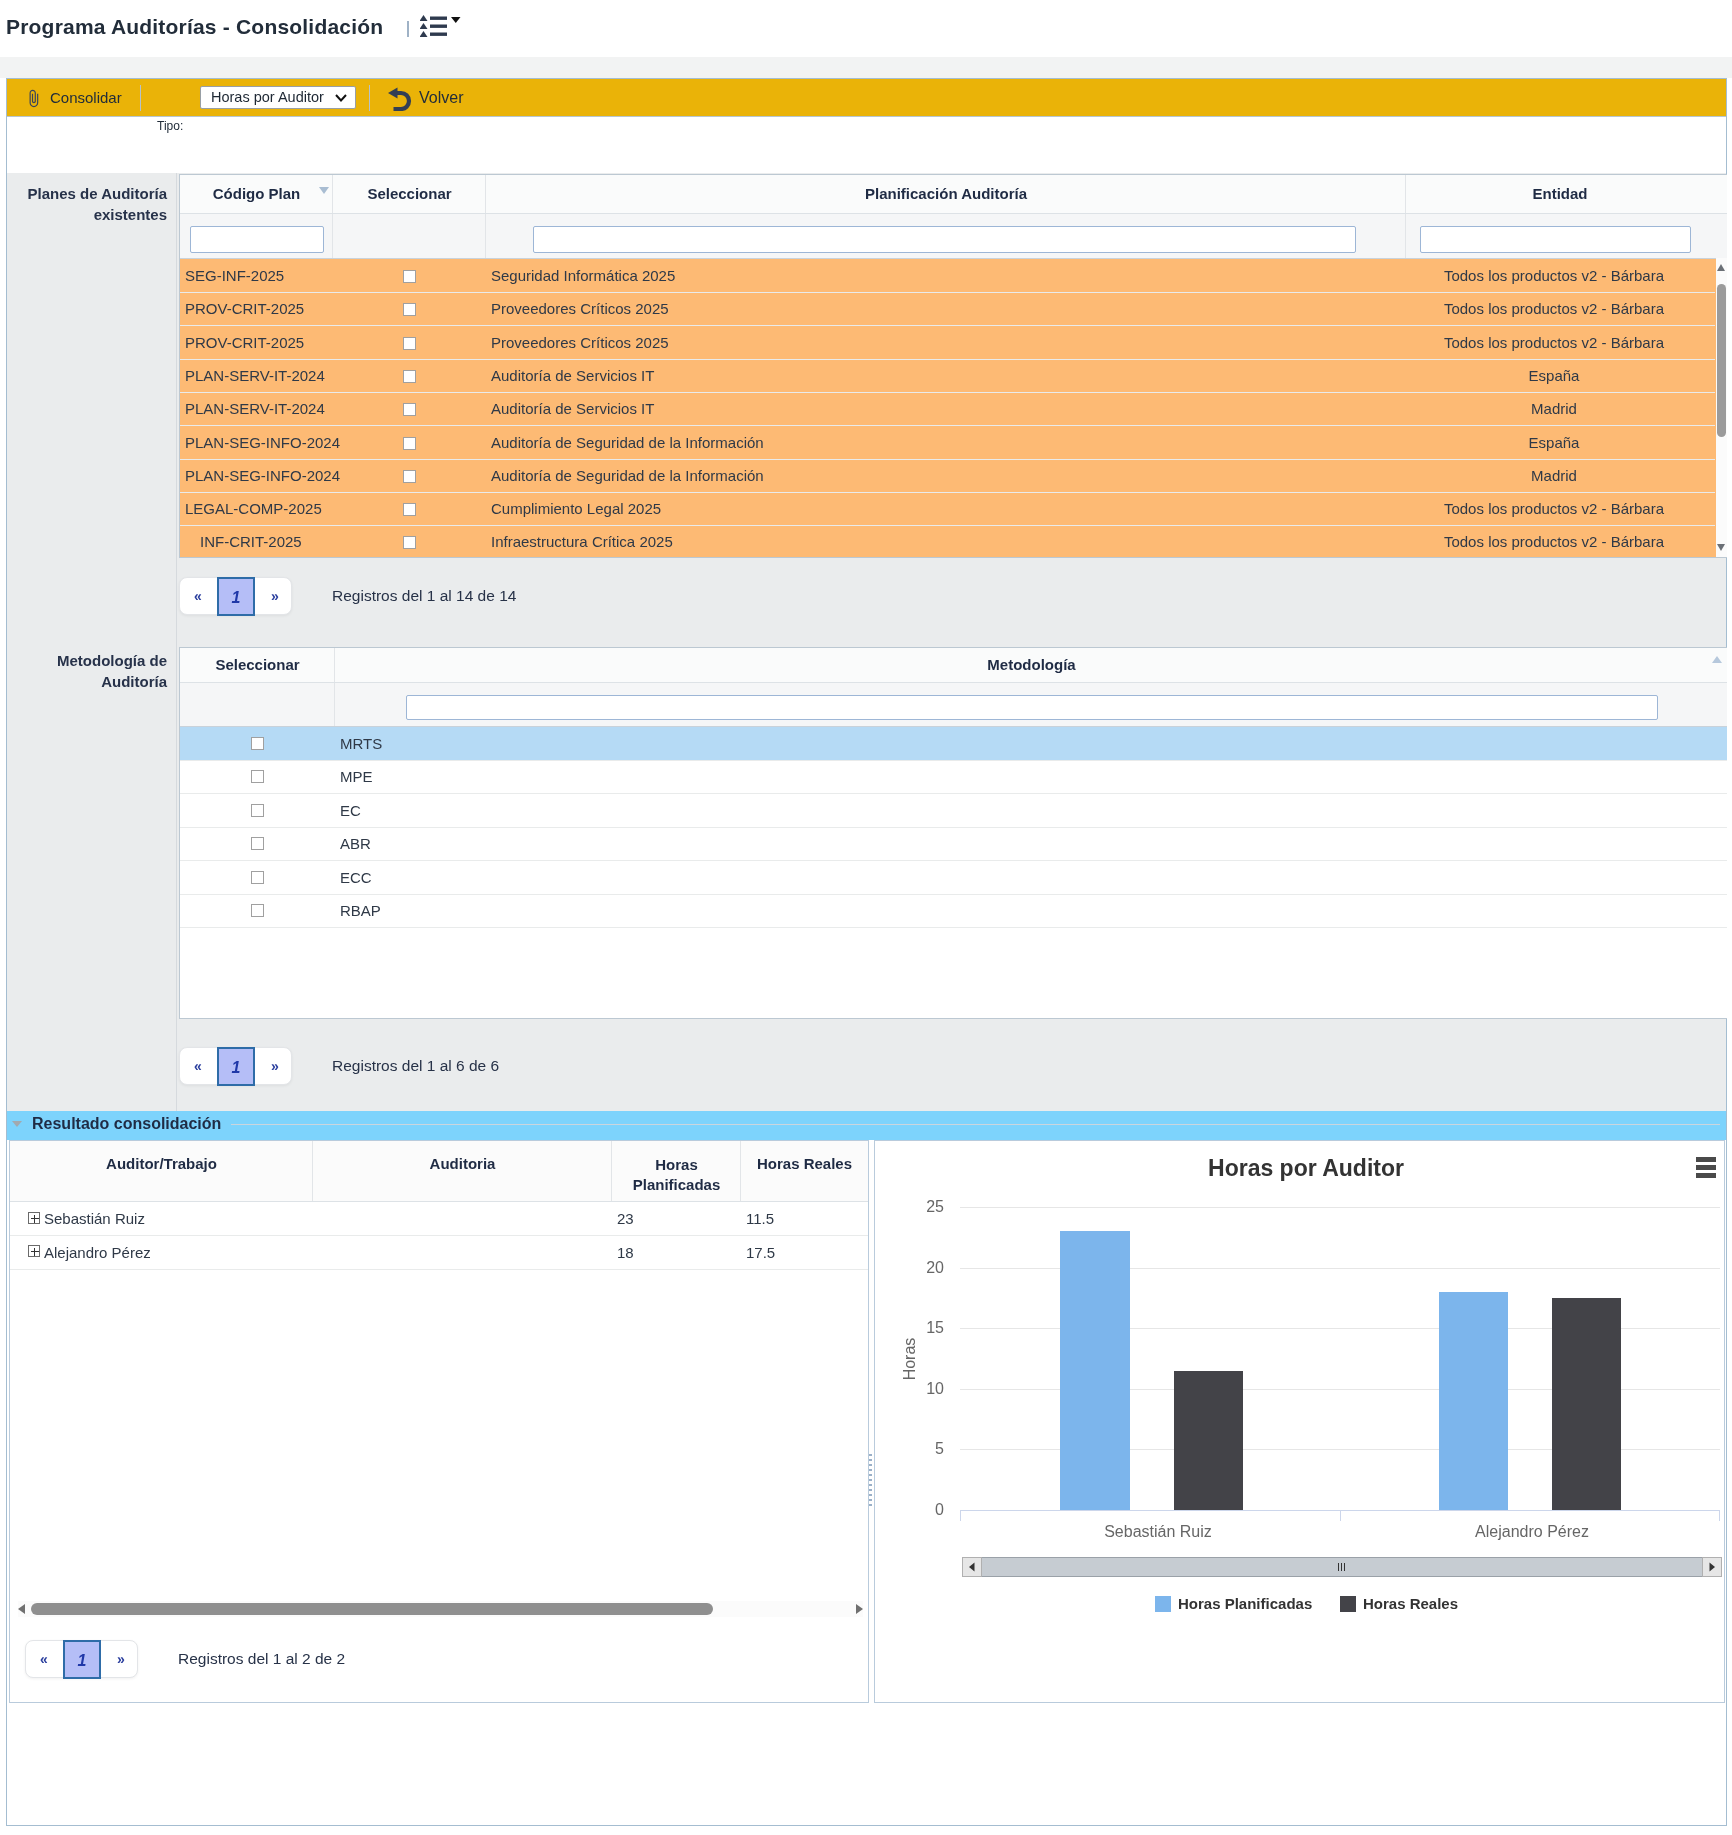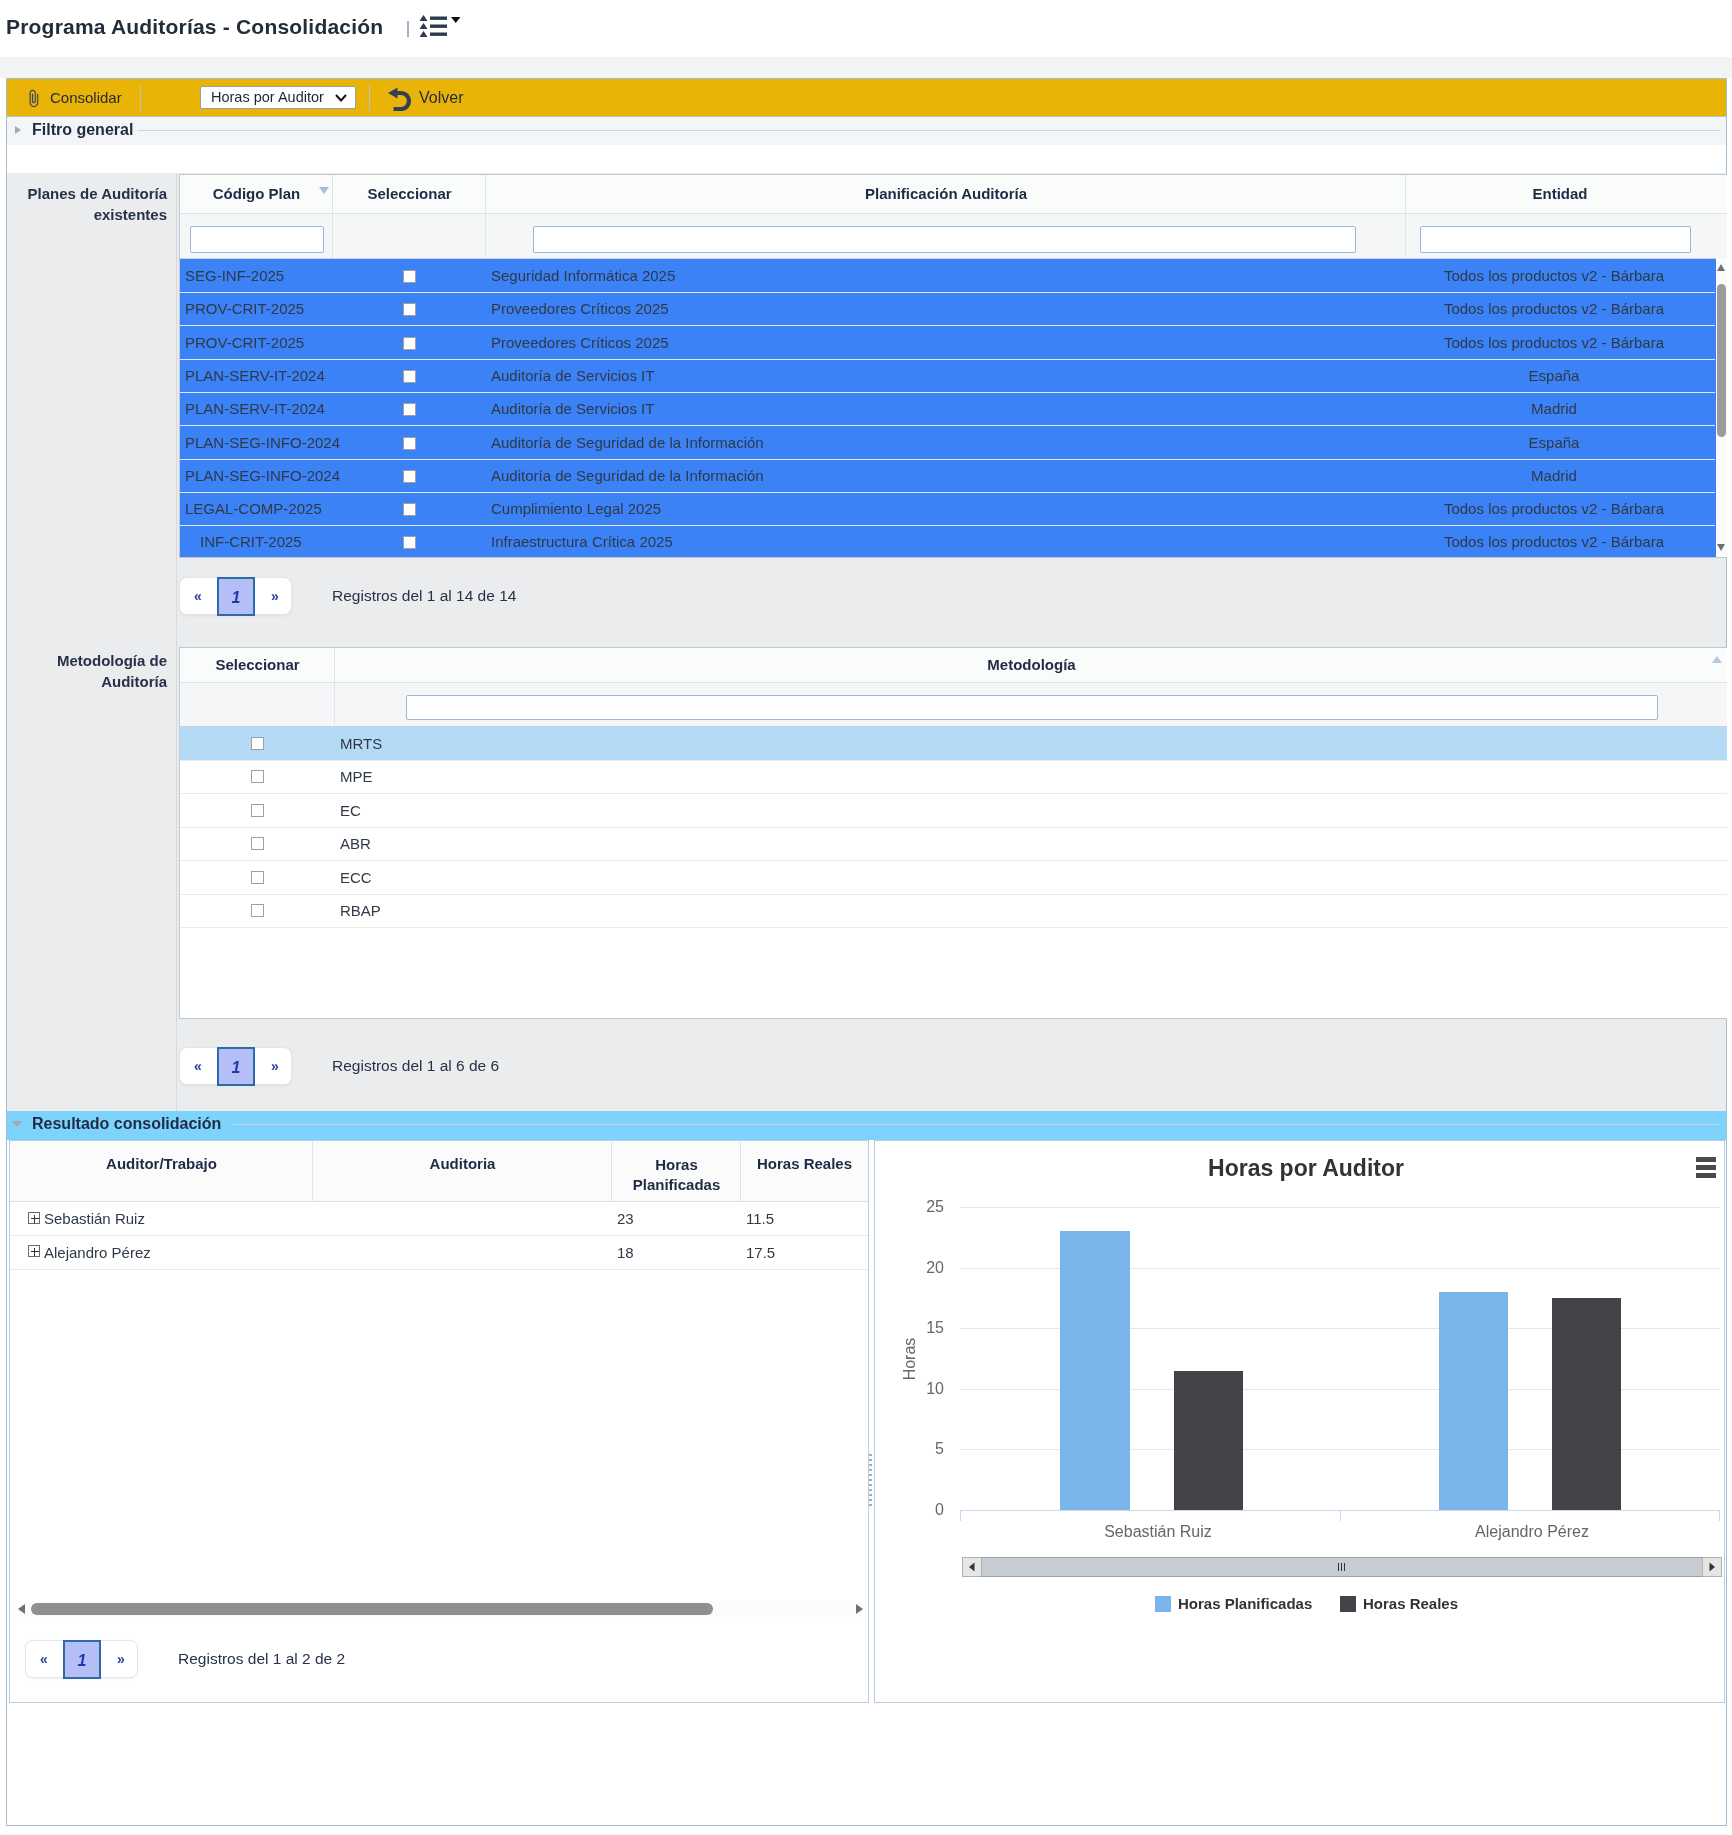--- a/index.html
+++ b/index.html
@@ -57,34 +57,29 @@
         </svg>
     </div>
     <div class="abs" style="left:362px; top:6px; width:1px; height:26px; background:#b5c2cc;"></div>
     <svg class="abs" style="left:380px; top:8px;" width="25" height="24" viewBox="0 0 25 24">
       <path d="M10 6 H14 A8 8 0 0 1 14 22 H6.5" fill="none" stroke="#333f54" stroke-width="4.2"></path>
       <path d="M1 6 L10.5 0.4 L10.5 11.6 Z" fill="#333f54"></path>
     </svg>
     <div class="abs" style="left:412px; top:0; height:38px; line-height:38px; font-size:16px; color:#222d3a;">Volver</div>
   </div>
 
-  <div class="abs" style="left:0; top:38px; width:100%; height:28px; background:#f4f5f6;">
-    <div class="tri-r abs" style="left:8px; top:9px;"></div>
-    <div class="sechd" style="left:25px; top:4px;">Filtro general</div>
-    <div class="hline" style="left:131px; top:13px; width:1582px;"></div>
-  </div>
 
 
   <div class="abs" style="left:0; top:94px; width:100%; height:938px; background:#eaeced;">
     <div class="abs" style="left:169px; top:0; width:1px; height:100%; background:#d6dade;"></div>
     <div class="abs" style="left:0; top:10px; width:160px; text-align:right; font-weight:bold; font-size:15px; color:#27324a; line-height:21px;">Planes de Auditoría<br>existentes</div>
     <div class="abs" style="left:0; top:477px; width:160px; text-align:right; font-weight:bold; font-size:15px; color:#27324a; line-height:21px;">Metodología de<br>Auditoría</div>
   </div>
 
-  <div class="abs" style="left:172px; top:95px; width:1548px; height:384px; background:#3b82f6; border:1px solid #bcc8d2; border-right:none;">
+  <div class="abs" style="left:172px; top:95px; width:1548px; height:384px; background:#fdba74; border:1px solid #bcc8d2; border-right:none;">
     <div class="abs" style="left:0; top:0; width:100%; height:38px; background:#fafbfb;"></div>
     <div class="abs" style="left:0; top:38px; width:100%; height:45px; background:#f5f6f7;"></div>
     <div class="vline" style="left:152px; top:0; height:83px;"></div>
     <div class="vline" style="left:305px; top:0; height:83px;"></div>
     <div class="vline" style="left:1225px; top:0; height:83px;"></div>
     <div class="hline" style="left:0; top:38px; width:100%; background:#dde2e6;"></div>
     <div class="hline" style="left:0; top:83px; width:100%; background:#c9d2da;"></div>
     <div class="th" style="left:0; top:10px; width:153px;">Código Plan</div>
     <div class="abs" style="left:139px; top:12px; width:0; height:0; border-left:5.5px solid transparent; border-right:5.5px solid transparent; border-top:7px solid #a9bdd2;"></div>
     <div class="th" style="left:153px; top:10px; width:153px;">Seleccionar</div>

